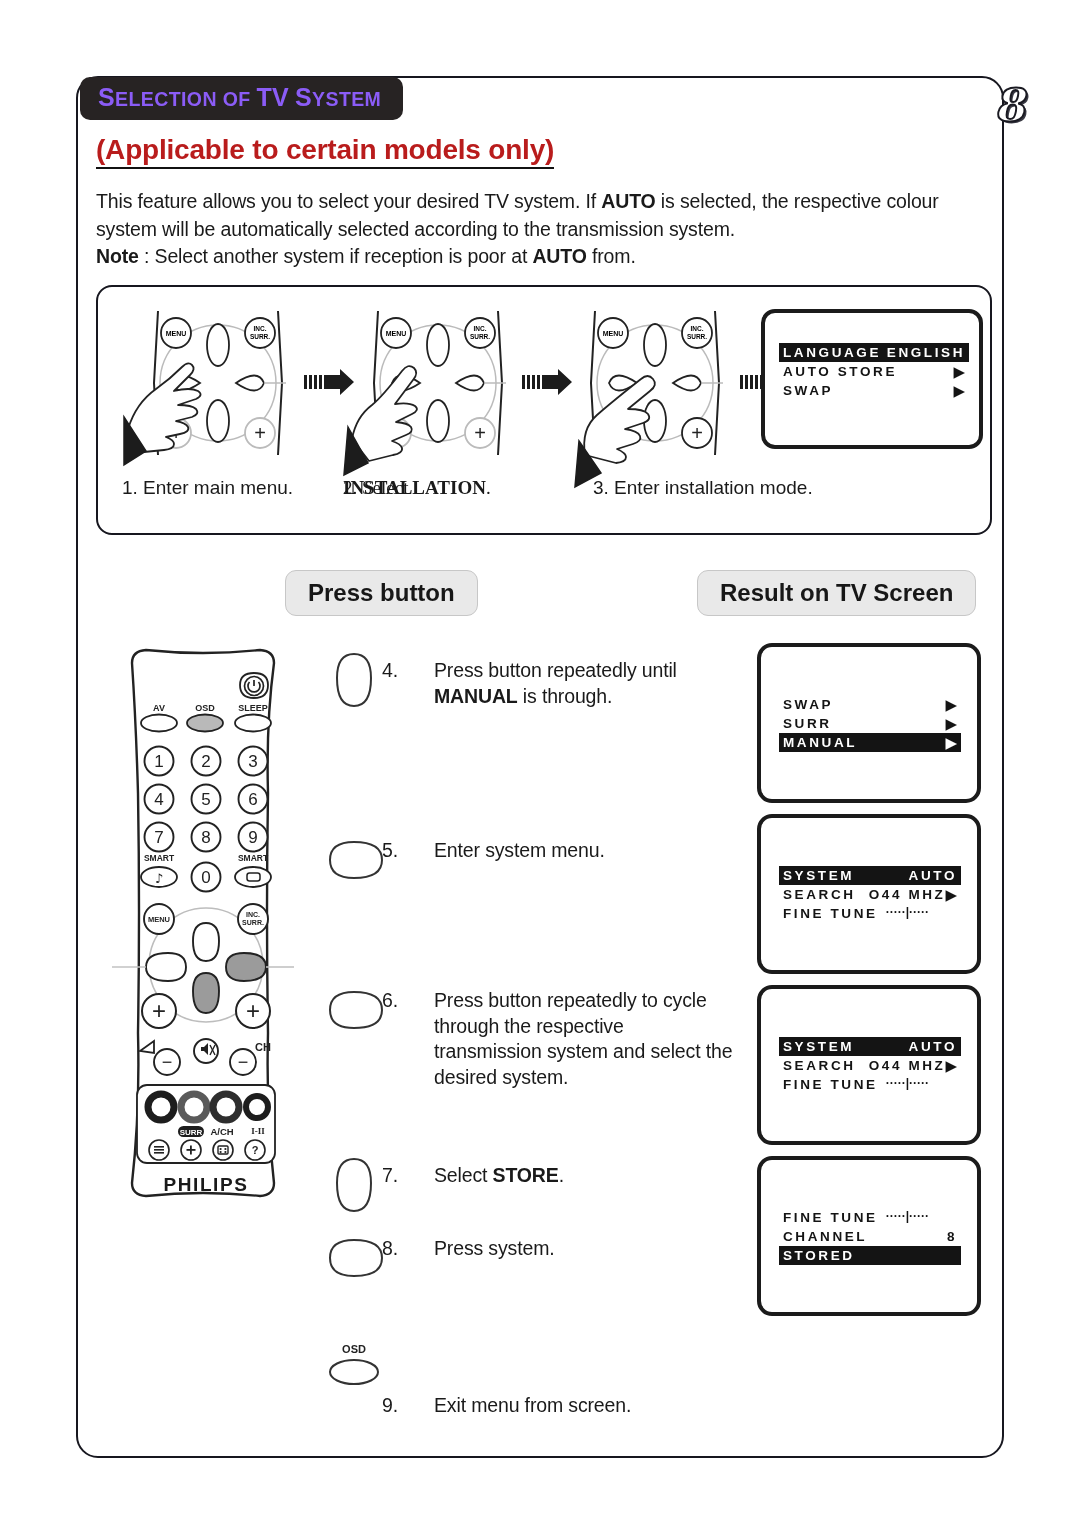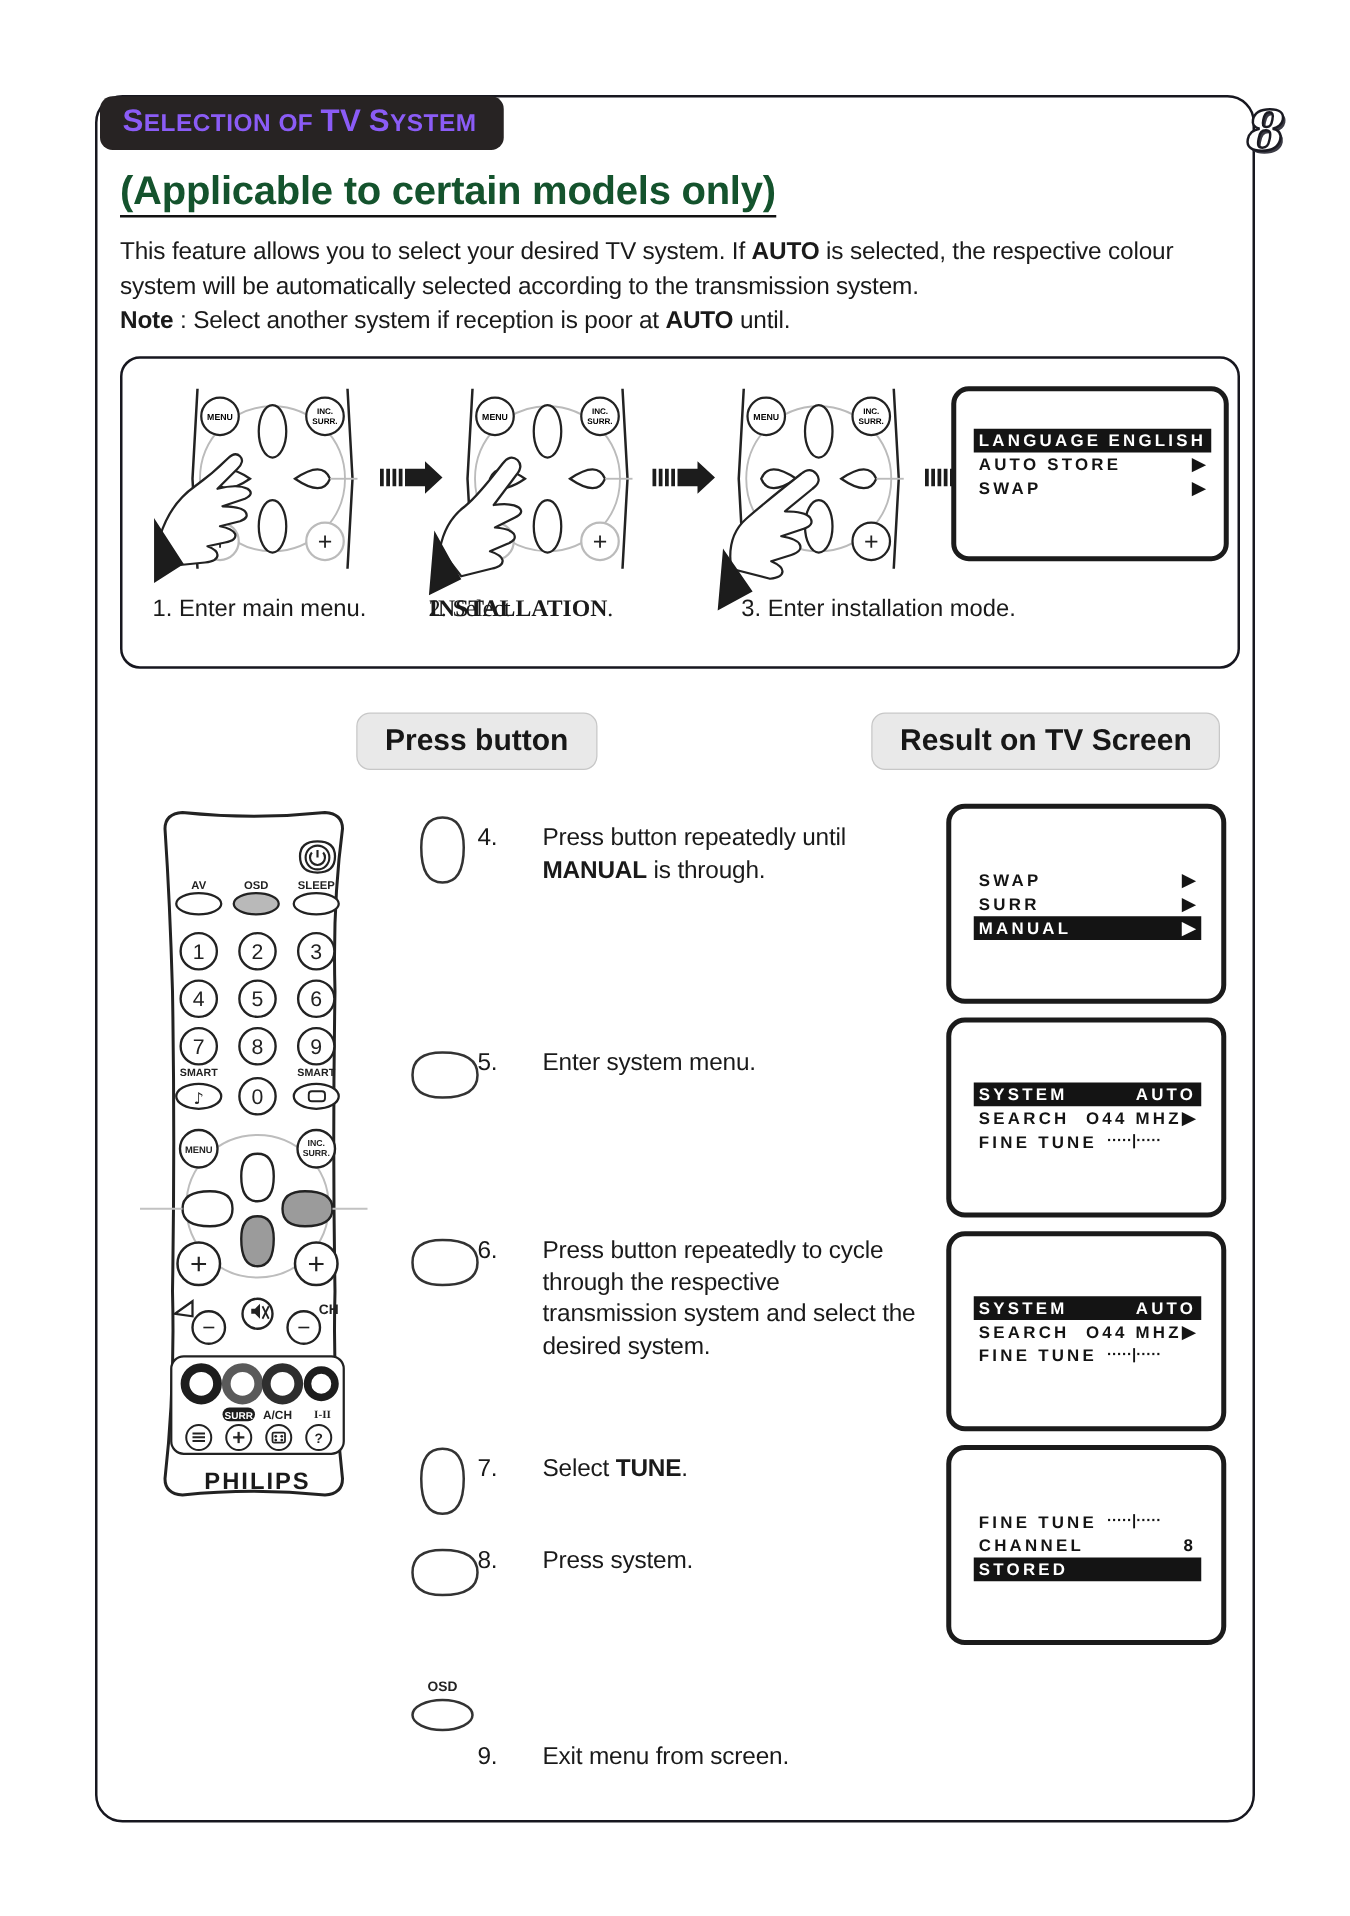--- a/index.html
+++ b/index.html
@@ -39,21 +39,21 @@
     font-family:"DejaVu Serif",serif;
     font-size:44px;font-style:italic;font-weight:bold;
     color:#ffffff;
     -webkit-text-stroke:2px #1a1a22;
     text-shadow:2px 2px 0 #3a3a44;
     z-index:6;
   }
   
   #subtitle{
     position:absolute;left:96px;top:134px;
-    font-size:32px;font-weight:bold;color:#14532d;
+    font-size:28px;font-weight:bold;color:#b91c1c;
     border-bottom:2.5px solid #111;padding-bottom:1px;
     display:inline-block;letter-spacing:-.2px;
   }
   #intro{
     position:absolute;left:96px;top:188px;width:905px;
     font-size:19.5px;line-height:1.42;color:#1a1a1a;letter-spacing:-.15px;
   }
   #intro b{font-weight:bold;}
   
   #diagram-box{
@@ -134,21 +134,21 @@
     <span class="cap">S</span><span class="low">ELECTION</span><span class="low">&nbsp;</span><span class="low">OF</span><span class="low">&nbsp;</span><span class="cap">TV</span><span class="low">&nbsp;</span><span class="cap">S</span><span class="low">YSTEM</span>
   </span>
 </div>
 
 <div id="page-number">8</div>
 
 <div id="subtitle">(Applicable to certain models only)</div>
 
 <div id="intro">
   <span>This feature allows you to select your desired TV system. If </span><b>AUTO</b><span> is selected, the respective colour system will be automatically selected according to the transmission system.</span><br>
-  <b>Note</b><span> : Select another system if reception is poor at </span><b>AUTO</b><span> until.</span>
+  <b>Note</b><span> : Select another system if reception is poor at </span><b>AUTO</b><span> from.</span>
 </div>
 
 <div id="diagram-box">
 
   <div class="step-frag sf1">
     <svg width="176" height="148" viewBox="0 0 176 148">
       <path d="M30 2 L26 74 L30 146" stroke="#222" stroke-width="2" fill="none"></path>
       <path d="M150 2 L154 74 L150 146" stroke="#222" stroke-width="2" fill="none"></path>
       <circle cx="90" cy="74" r="58" stroke="#bbb" stroke-width="1.5" fill="none"></circle>
       <ellipse cx="90" cy="36" rx="11" ry="21" stroke="#222" stroke-width="1.8" fill="#fff"></ellipse>
@@ -436,21 +436,21 @@
   </div>
 </div>
 
 <div class="step-row" style="top:1155px;">
   <div class="step-btn">
     <svg width="72" height="60" viewBox="0 0 72 60">
       <path d="M34 4 q17 0 17 24 q0 28 -17 28 q-17 0 -17 -28 q0 -24 17 -24 z" fill="#fff" stroke="#333" stroke-width="2"></path>
     </svg>
   </div>
   <div class="step-txt step-hang">
-    <span class="num">7.</span><span>Select </span><b>TUNE</b><span>.</span>
+    <span class="num">7.</span><span>Select </span><b>STORE</b><span>.</span>
   </div>
 </div>
 
 <div class="step-row" style="top:1228px;">
   <div class="step-btn">
     <svg width="72" height="60" viewBox="0 0 72 60">
       <path d="M10 30 q0 -18 24 -18 q28 0 28 18 q0 18 -28 18 q-24 0 -24 -18 z" fill="#fff" stroke="#333" stroke-width="2"></path>
     </svg>
   </div>
   <div class="step-txt step-hang">

